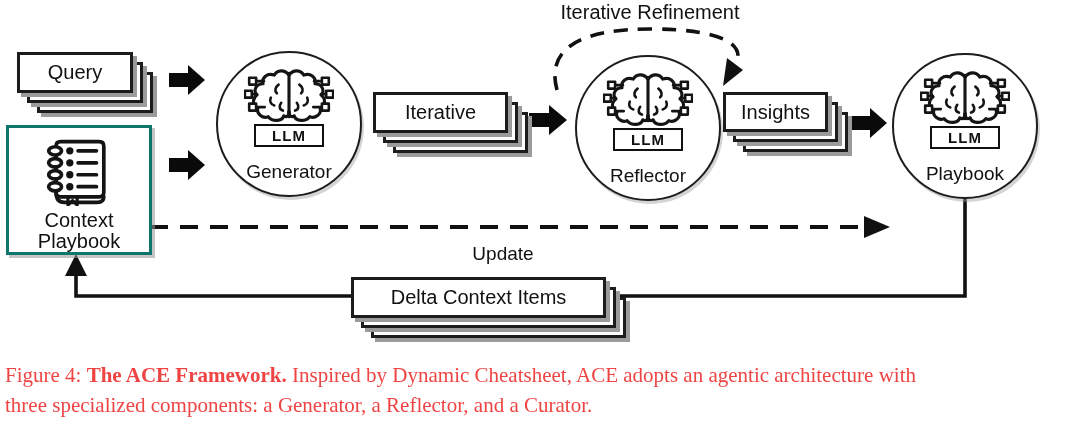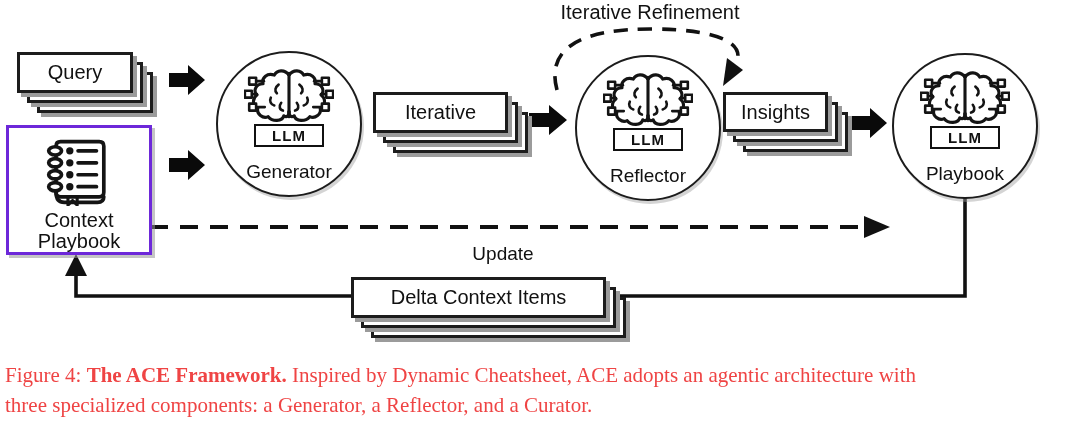--- a/index.html
+++ b/index.html
@@ -25,21 +25,21 @@
     font-size:20px; white-space:nowrap;
   }
   #query-stack      { left:17px;  top:52px;  width:116px; height:41px; }
   #trajectory-stack { left:373px; top:92px;  width:135px; height:41px; }
   #insights-stack   { left:723px; top:92px;  width:105px; height:40px; }
   #delta-stack      { left:351px; top:277px; width:255px; height:41px; }
 
   
   #playbook-box {
     position:absolute; left:6px; top:125px; width:146px; height:130px;
-    background:#fff; border:3px solid #6d28d9;
+    background:#fff; border:3px solid #0f766e;
     box-shadow:3px 3px 0 rgba(150,150,150,.55);
     display:flex; flex-direction:column; align-items:center; justify-content:flex-start;
     padding-top:10px;
   }
   #playbook-box .nb-label { font-size:20px; line-height:21px; text-align:center; margin-top:4px; }
 
   
   .llm-circle {
     position:absolute; width:146px; height:146px; border-radius:50%;
     background:#fff; border:2.5px solid #1c1c1c;

